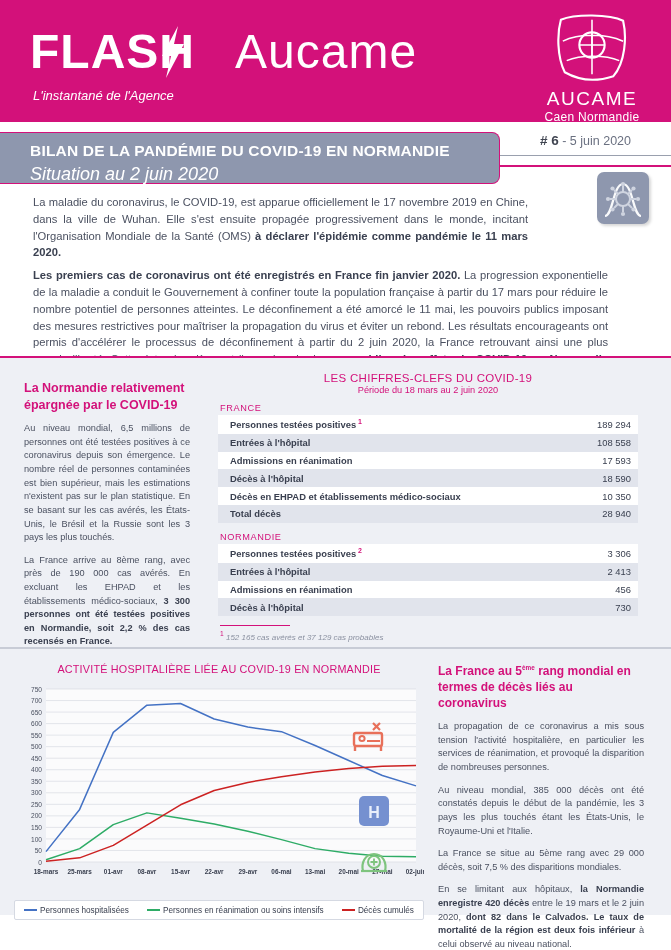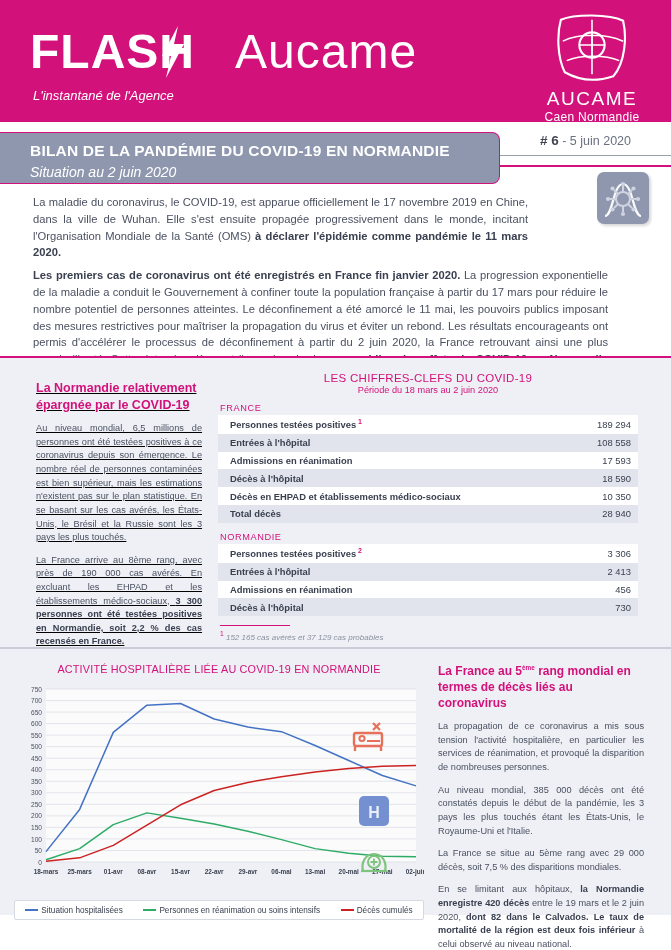--- a/index.html
+++ b/index.html
@@ -44,21 +44,21 @@
     background:#8e97ae;
     border:1.5px solid #d3117a; border-left:none;
     border-top-right-radius:8px; border-bottom-right-radius:8px;
   }
   .title-banner h1 {
     position:absolute; left:30px; top:9px;
     color:#fff; font-size:15.5px; font-weight:bold; letter-spacing:0.2px;
   }
   .title-banner .sub {
     position:absolute; left:30px; top:31px;
-    color:#fff; font-size:14px; font-style:italic;
+    color:#fff; font-size:18px; font-style:italic;
   }
   .issue-line {
     position:absolute; left:500px; top:133px; width:171px; text-align:center;
     font-size:12.5px; color:#6a7080;
   }
   .issue-line b { color:#3f4450; font-size:13.5px; }
   .rule-top { position:absolute; left:500px; top:155px; width:171px; height:1px; background:#9aa0ae; }
   .rule-bot { position:absolute; left:500px; top:165px; width:171px; height:1.5px; background:#d3117a; }
 
   .virus-badge {
@@ -79,21 +79,21 @@
   .pink-divider {
     position:absolute; left:0; top:356px; width:671px; height:2px; background:#d3117a;
   }
 
   
   .mid-section {
     position:absolute; left:0; top:358px; width:671px; height:289px;
     background:#eef0f5;
   }
   .col-left {
-    position:absolute; left:36px; top:22px; width:166px;text-decoration:underline;
+    position:absolute; left:24px; top:22px; width:166px;
   }
   .col-left h2 {
     color:#d3117a; font-size:12.5px; font-weight:bold; line-height:1.33;
     margin-bottom:9px;
   }
   .col-left p {
     font-size:9.2px; line-height:1.48; color:#4a5060; text-align:justify;
     margin-bottom:9px;
   }
   .col-left b { color:#3a4050;margin-top:6px; }
@@ -370,21 +370,21 @@
               <path d="M4,22 C2,14 6,5 15,5 C24,5 28,14 26,22 Z" fill="none" stroke="#7ec47e" stroke-width="2.2"></path>
               <circle cx="15" cy="13" r="6" fill="none" stroke="#7ec47e" stroke-width="2"></circle>
               <path d="M15,9.5 v7 M11.5,13 h7" stroke="#7ec47e" stroke-width="1.8"></path>
               <path d="M2,22 h26" stroke="#7ec47e" stroke-width="2.2"></path>
             </g>
           </svg>
       </div>
       <div class="chart-legend" id="chart-legend">
           <div class="leg-item">
             <span class="leg-swatch" style="background: rgb(68, 114, 196);"></span>
-            <span>Situation hospitalisées</span>
+            <span>Personnes hospitalisées</span>
           </div>
           <div class="leg-item">
             <span class="leg-swatch" style="background: rgb(46, 172, 102);"></span>
             <span>Personnes en réanimation ou soins intensifs</span>
           </div>
           <div class="leg-item">
             <span class="leg-swatch" style="background: rgb(204, 34, 34);"></span>
             <span>Décès cumulés</span>
           </div>
         </div>

